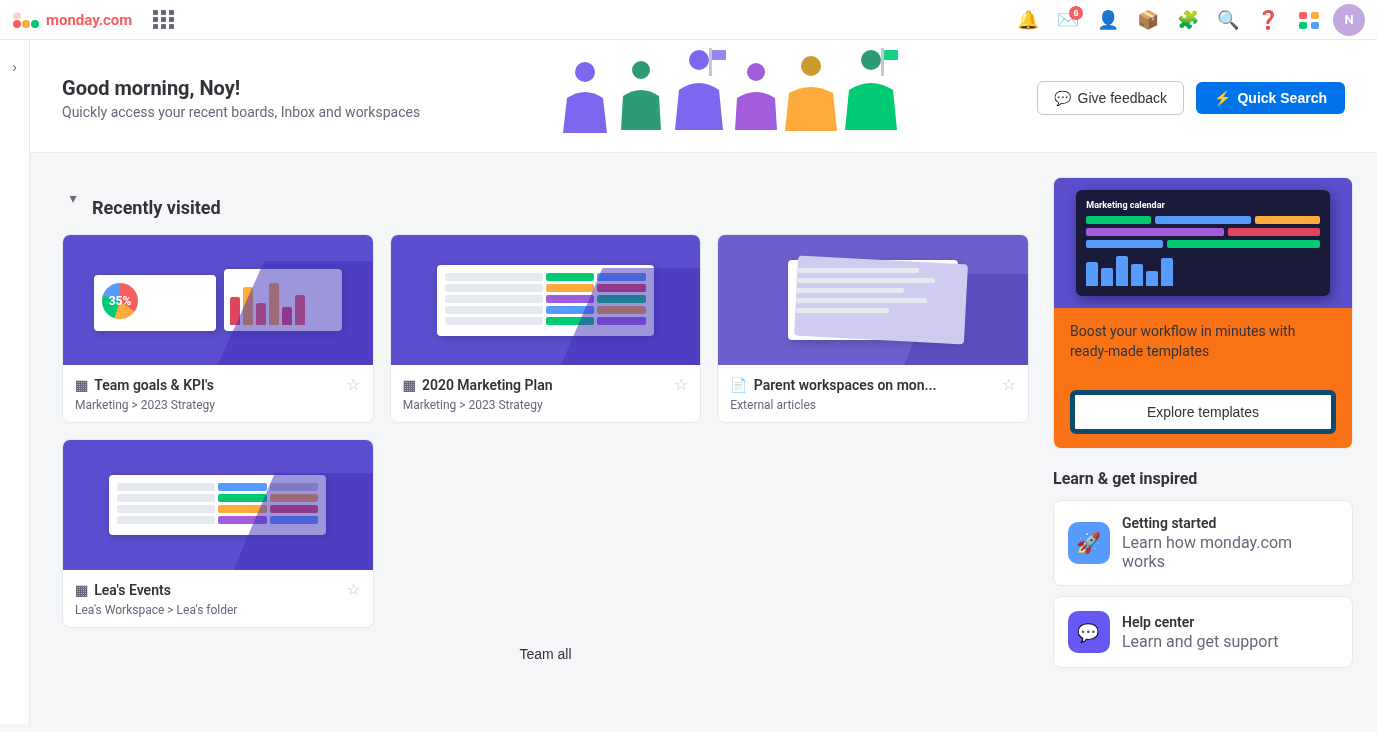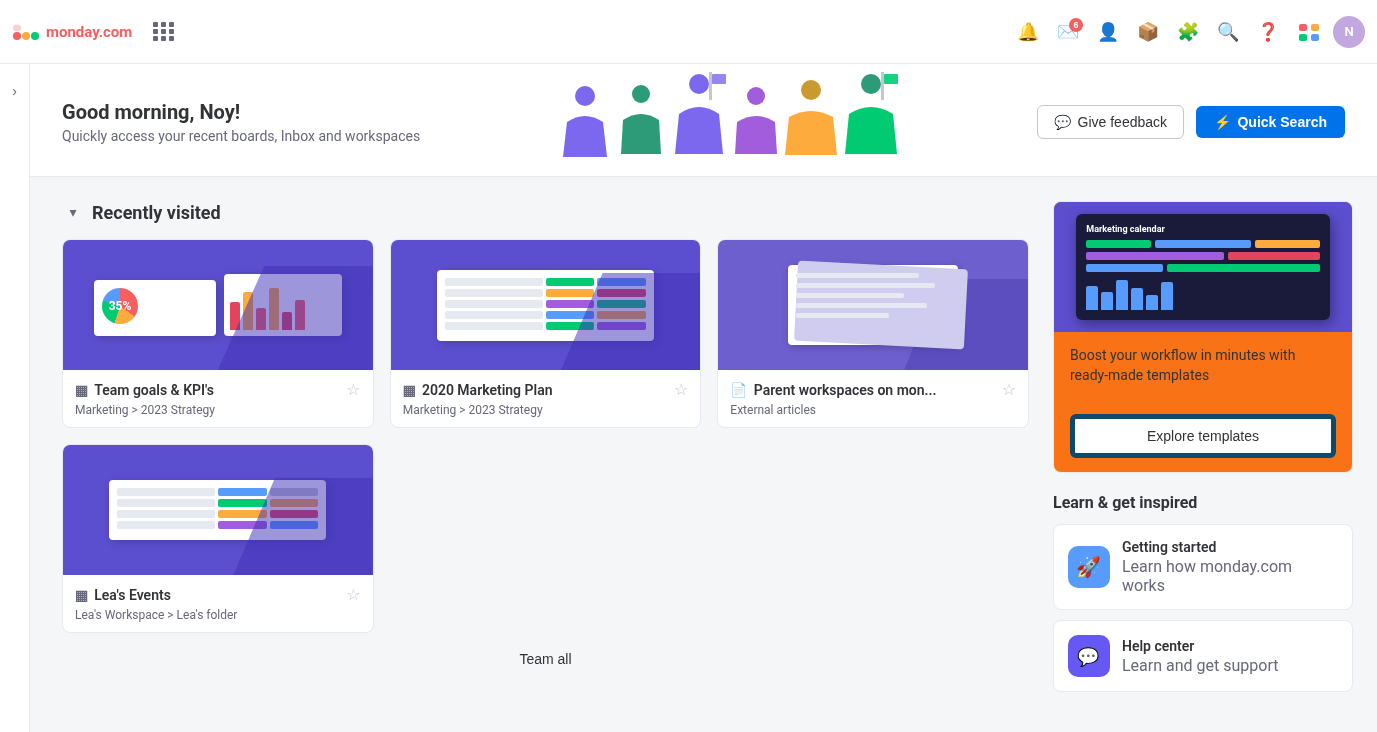--- a/index.html
+++ b/index.html
@@ -1,20 +1,20 @@
 <!DOCTYPE html>
 <html><head>
   <meta charset="utf-8">
   <style>
     * { box-sizing: border-box; margin: 0; padding: 0; }
     body { font-family: -apple-system, BlinkMacSystemFont, 'Segoe UI', Roboto, sans-serif; background: #f5f6f8; height: 732px; width: 1377px; overflow: hidden; }
 
     
     .topnav {
-      height: 64px;
+      height: 40px;
       background: #fff;
       border-bottom: 1px solid #e6e9ef;
       display: flex;
       align-items: center;
       padding: 0 12px;
       gap: 8px;
       position: relative;
       z-index: 10;
     }
     .topnav-logo {
@@ -166,20 +166,21 @@
     .section-header {
       display: flex;
       align-items: center;
       gap: 8px;
       margin-bottom: 16px;
     }
     .section-header h3 {
       font-size: 18px;
       font-weight: 700;
       color: #323338;
+      margin-top: 20px;
     }
     .chevron-btn {
       width: 22px; height: 22px;
       display: flex; align-items: center; justify-content: center;
       color: #676879; font-size: 14px; cursor: pointer; border: none; background: none;
     }
 
     
     .cards-grid {
       display: grid;

